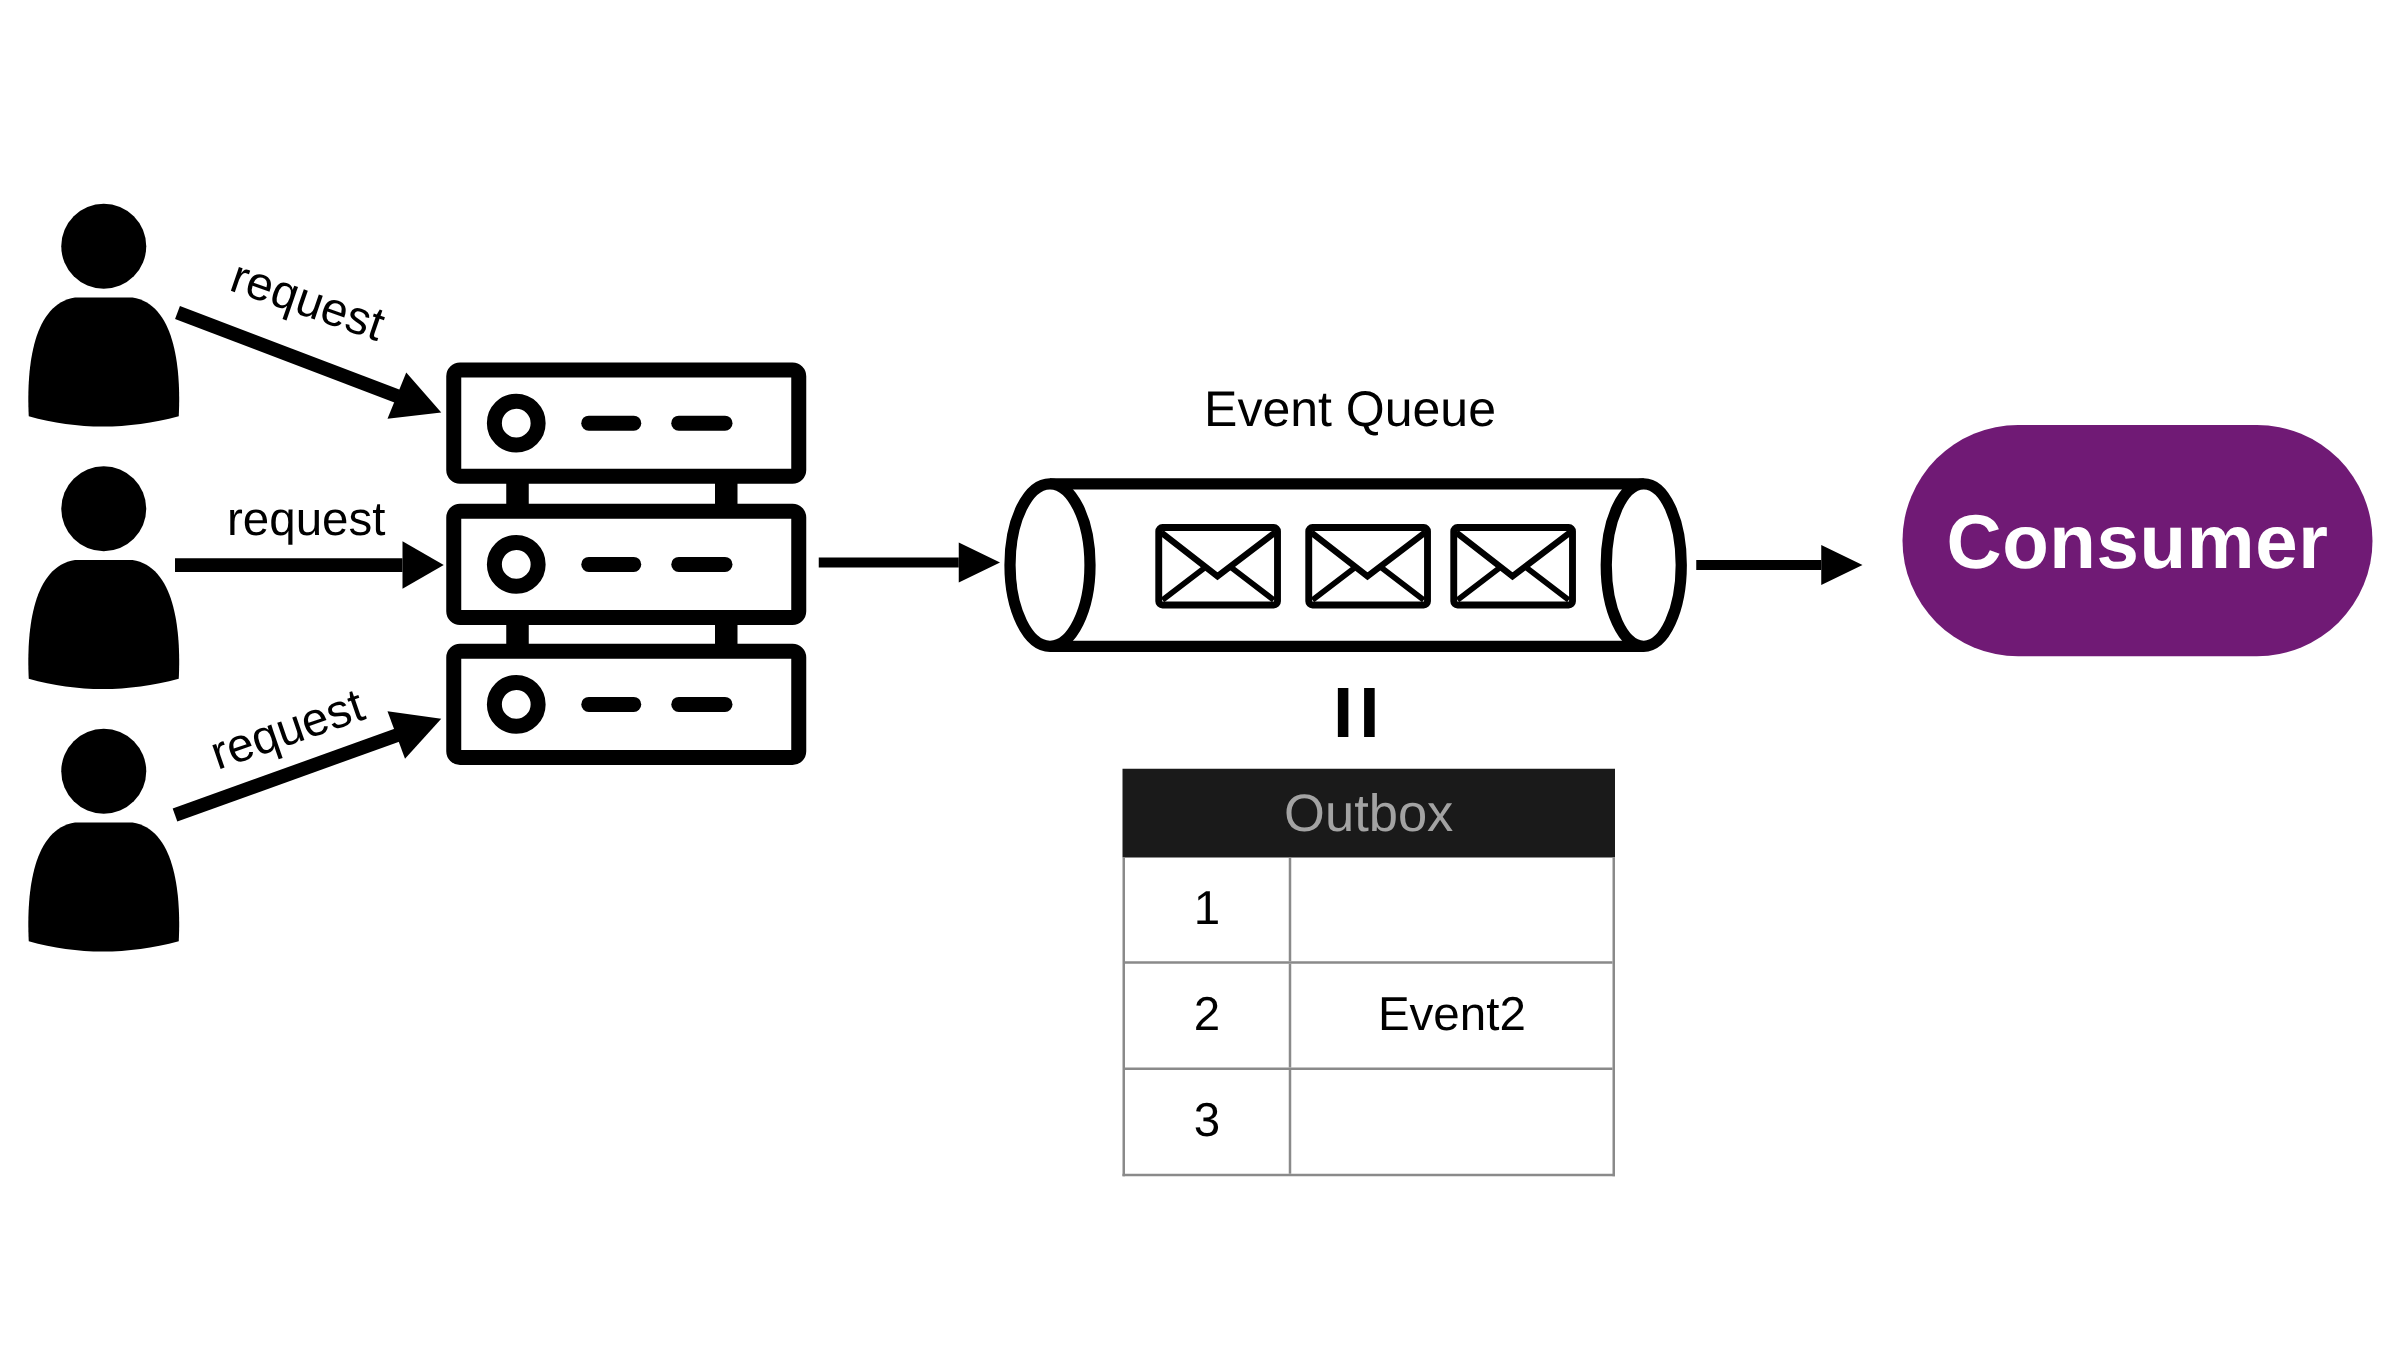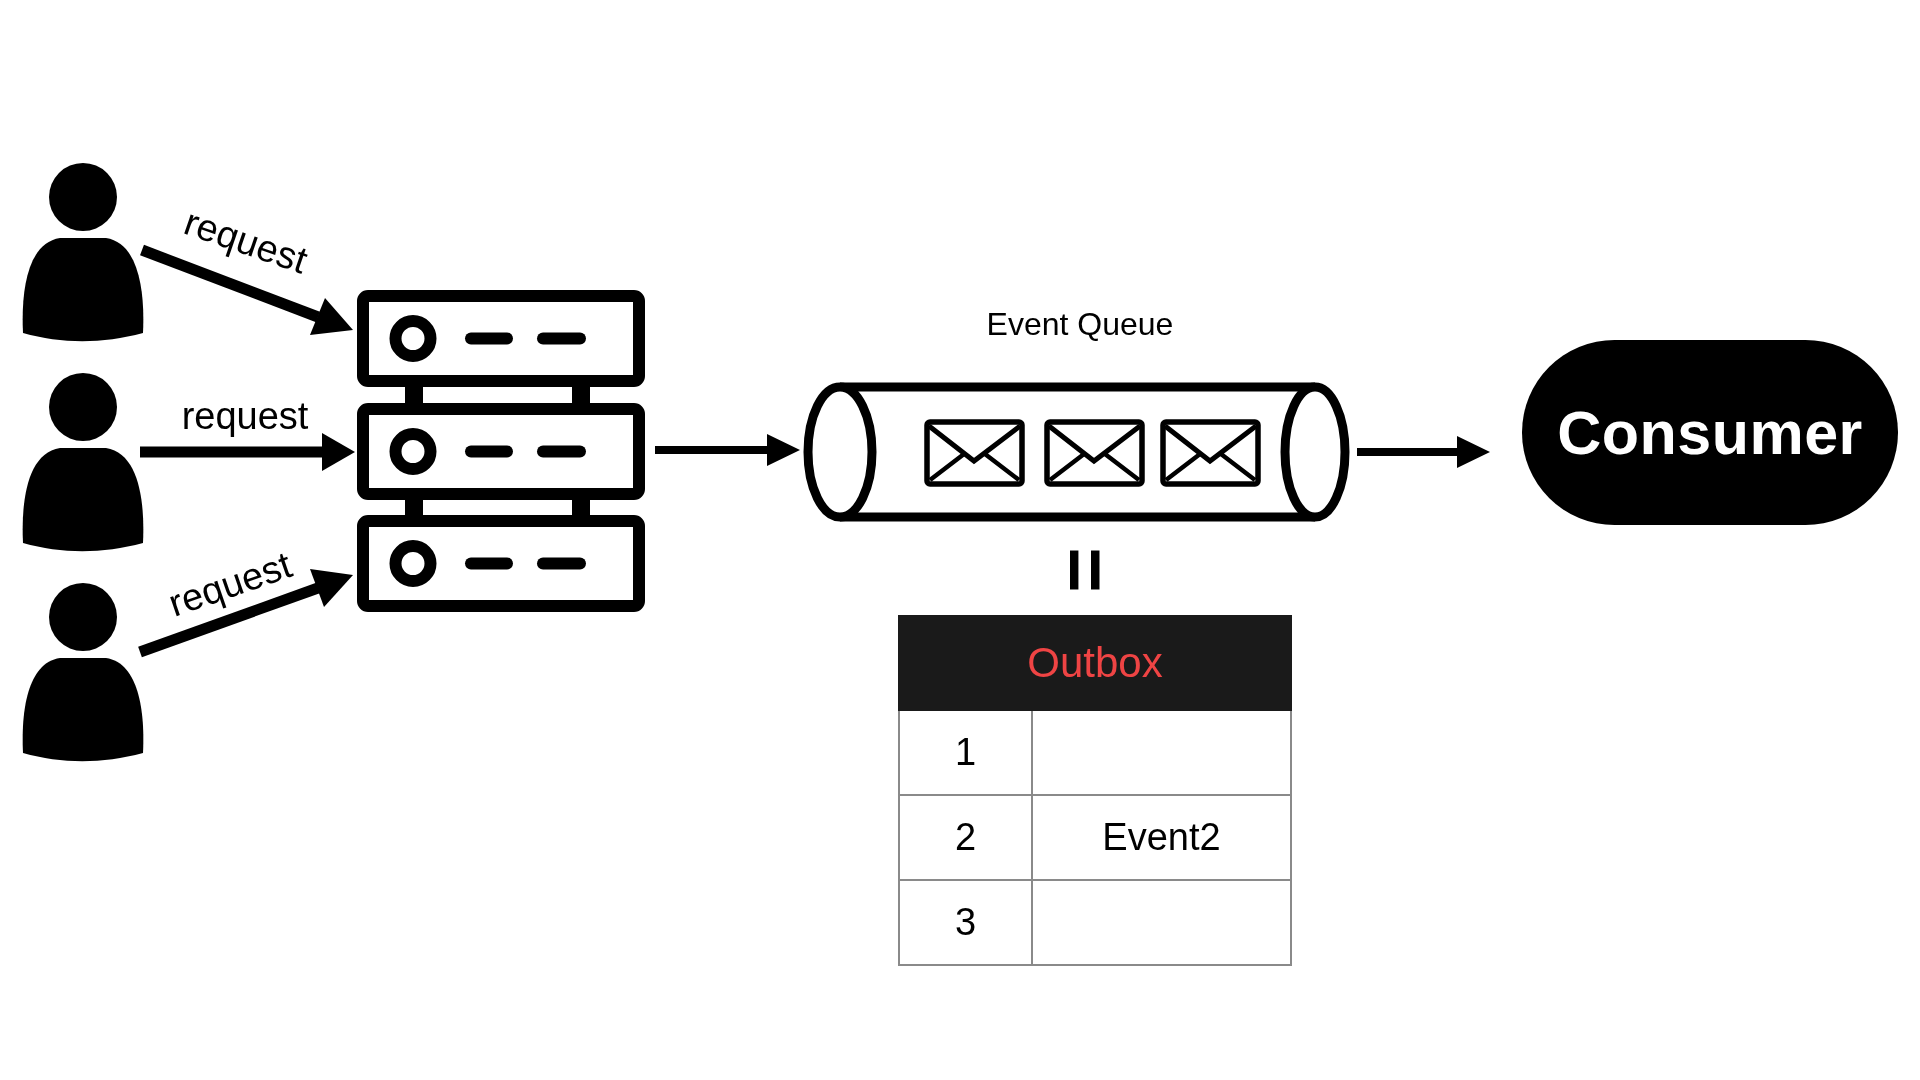--- a/index.html
+++ b/index.html
@@ -27,55 +27,55 @@
     line-height: 44px;
   }
   .req1 { left: 156px; top: 219px; transform: rotate(19deg); }
   .req2 { left: 155px; top: 394px; }
   .req3 { left: 140px; top: 562px; transform: rotate(-19deg); }
 
   .queue-label {
     left: 905px; top: 306px;
     width: 350px;
     text-align: center;
-    font-size: 32px;
+    font-size: 40px;
     font-weight: 500;
   }
 
   .equals {
     left: 1046px; top: 530px;
     width: 80px; height: 80px;
     display: flex; align-items: center; justify-content: center;
     font-size: 78px;
     font-weight: bold;
     transform: rotate(90deg);
   }
 
   .consumer-pill {
     position: absolute;
     left: 1522px; top: 340px;
     width: 376px; height: 185px;
-    background: #000000;
+    background: #701a75;
     border-radius: 93px;
     display: flex; align-items: center; justify-content: center;
     color: #ffffff;
     font-size: 61px;
     font-weight: 600;
     letter-spacing: 0.5px;
   }
 
   .outbox {
     position: absolute;
     left: 898px; top: 615px;
     width: 394px;
   }
   .outbox-header {
-    height: 96px;
+    height: 71px;
     background: #1a1a1a;
-    color: #ef4444;
+    color: #a3a3a3;
     display: flex; align-items: center; justify-content: center;
     font-size: 42px;
     box-sizing: border-box;
   }
   .outbox-body {
     border: 2px solid #8a8a8a;
     border-top: none;
     box-sizing: border-box;
   }
   .trow {

